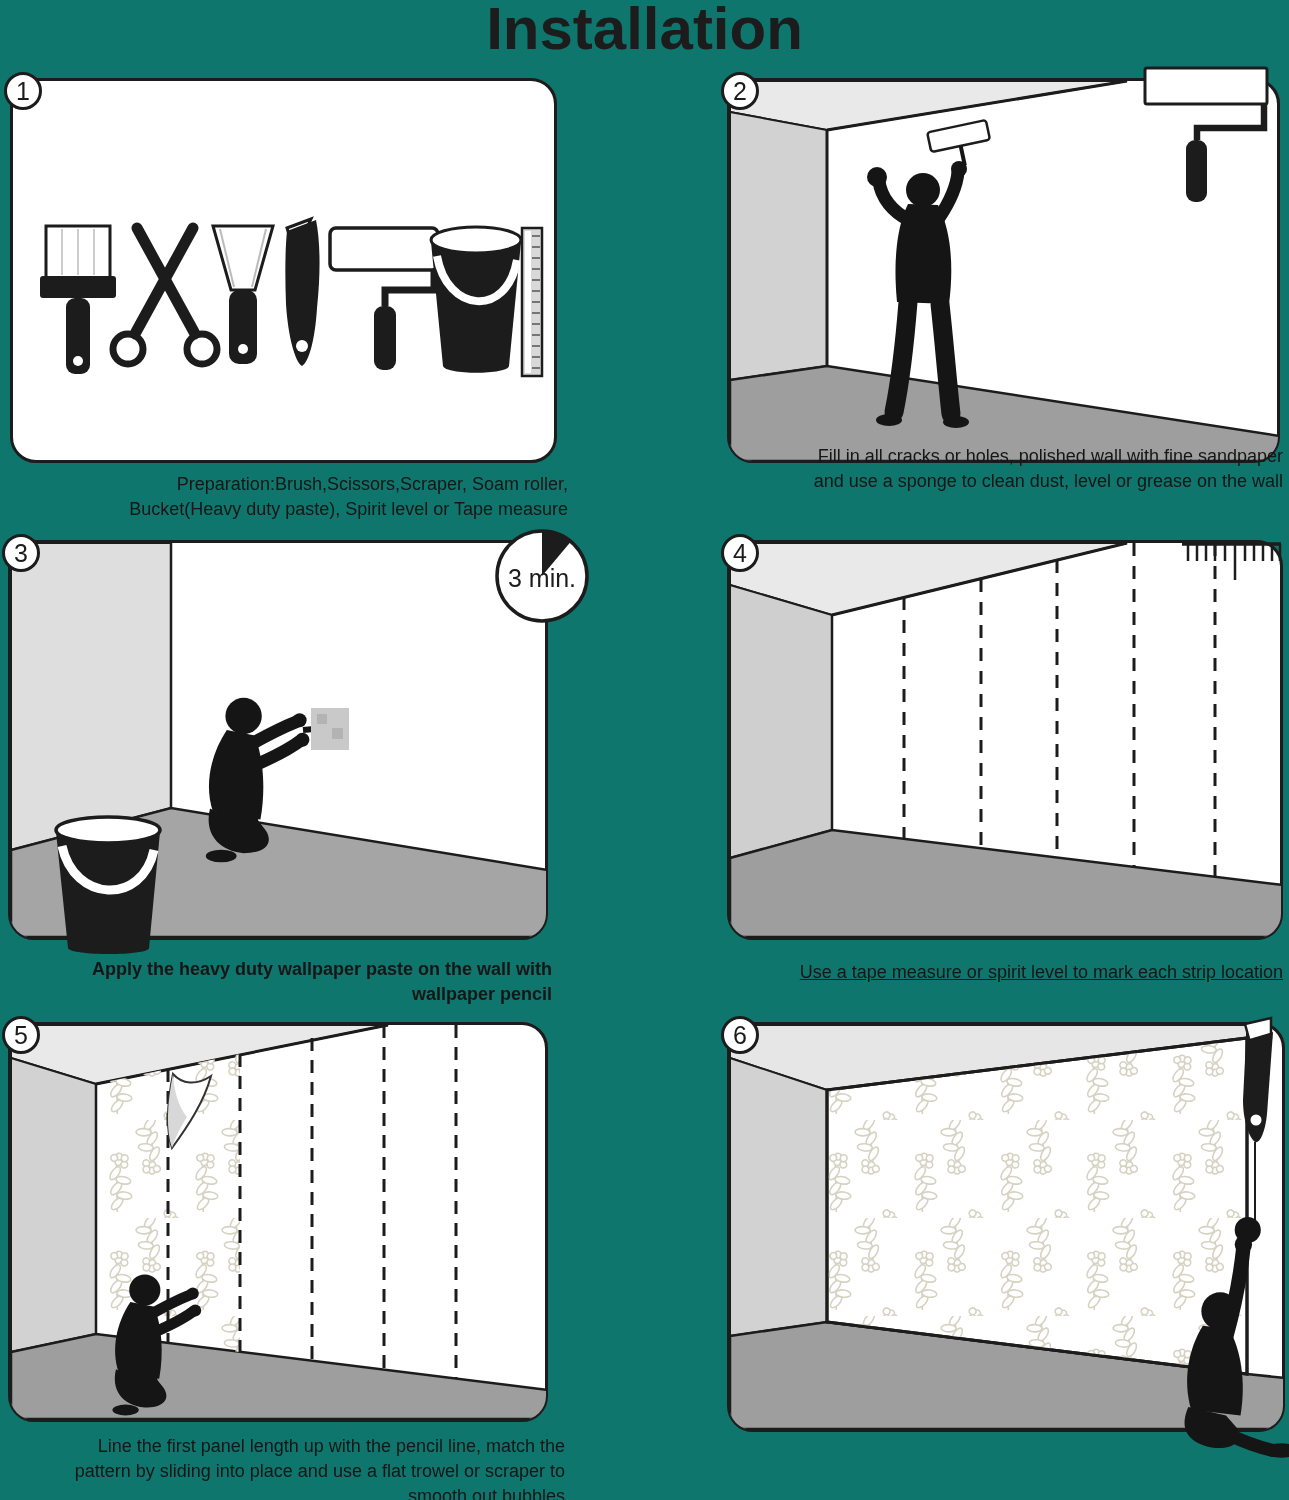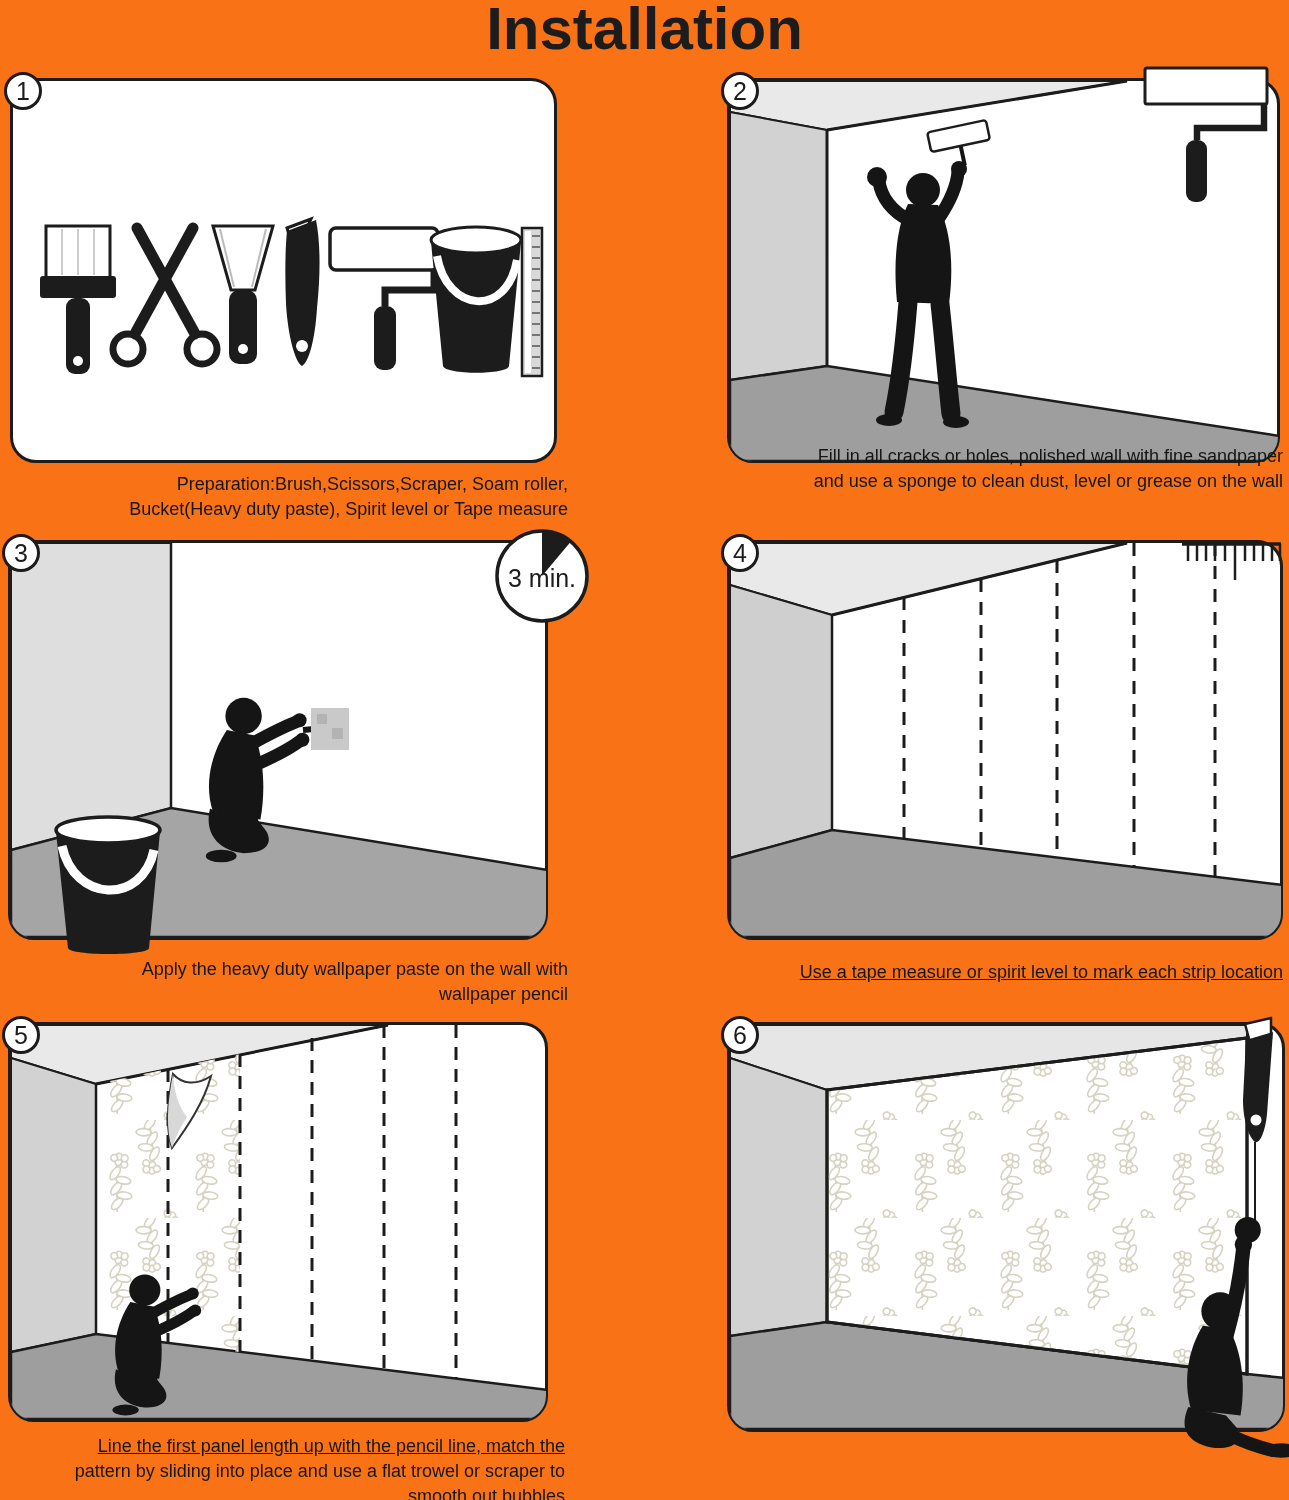--- a/index.html
+++ b/index.html
@@ -1,17 +1,17 @@
 <!DOCTYPE html>
 <html><head>
 <meta charset="utf-8">
 <style>
   html,body{margin:0;padding:0;background:#ffffff;}
   .page{
-    position:relative;width:1289px;height:1500px;background:#f97316;
+    position:relative;width:1289px;height:1500px;background:#0f766e;
     font-family:"Liberation Sans", sans-serif;color:#1c1c1c;overflow:hidden;
   }
   .title{
     position:absolute;top:-6px;left:0;width:100%;text-align:center;
     font-size:60px;font-weight:700;letter-spacing:0px;margin:0;
   }
   .panel{
     position:absolute;border:3px solid #1c1c1c;border-radius:26px;
     box-sizing:border-box;background:#ffffff;
   }
@@ -20,30 +20,30 @@
   }
   .badge{
     position:absolute;left:-9px;top:-9px;width:38px;height:38px;border-radius:50%;
     background:#ffffff;border:3px solid #1c1c1c;box-sizing:border-box;
     display:flex;align-items:center;justify-content:center;
     font-size:25px;line-height:1;z-index:5;
   }
   .caption{position:absolute;font-size:18px;line-height:25px;color:#161616;}
   .caption span{display:block;white-space:nowrap;text-align:right;}
   .caption.centered{text-align:center;text-decoration:underline;}
-  .caption .indent{margin-left:30px;text-decoration:underline;}
+  .caption .indent{margin-left:30px;}
   .p1{left:10px;top:78px;width:547px;height:385px;}
   .p2{left:727px;top:78px;width:553px;height:385px;}
   .p3{left:8px;top:540px;width:540px;height:400px;}
   .p4{left:727px;top:540px;width:556px;height:400px;}
   .p5{left:8px;top:1022px;width:540px;height:400px;}
   .p6{left:727px;top:1022px;width:558px;height:410px;}
   .c1{left:28px;top:472px;width:540px;}
   .c2{left:748px;top:444px;width:535px;}
-  .c3{left:28px;top:957px;width:540px;}
+  .c3{left:12px;top:957px;width:540px;font-weight:bold;}
   .c4{left:727px;top:960px;width:556px;}
   .c5{left:17px;top:1434px;width:548px;}
   .c6{left:737px;top:1443px;width:548px;}
 </style>
 </head>
 <body>
 
 <div class="page">
 
   <h1 class="title">Installation</h1>

